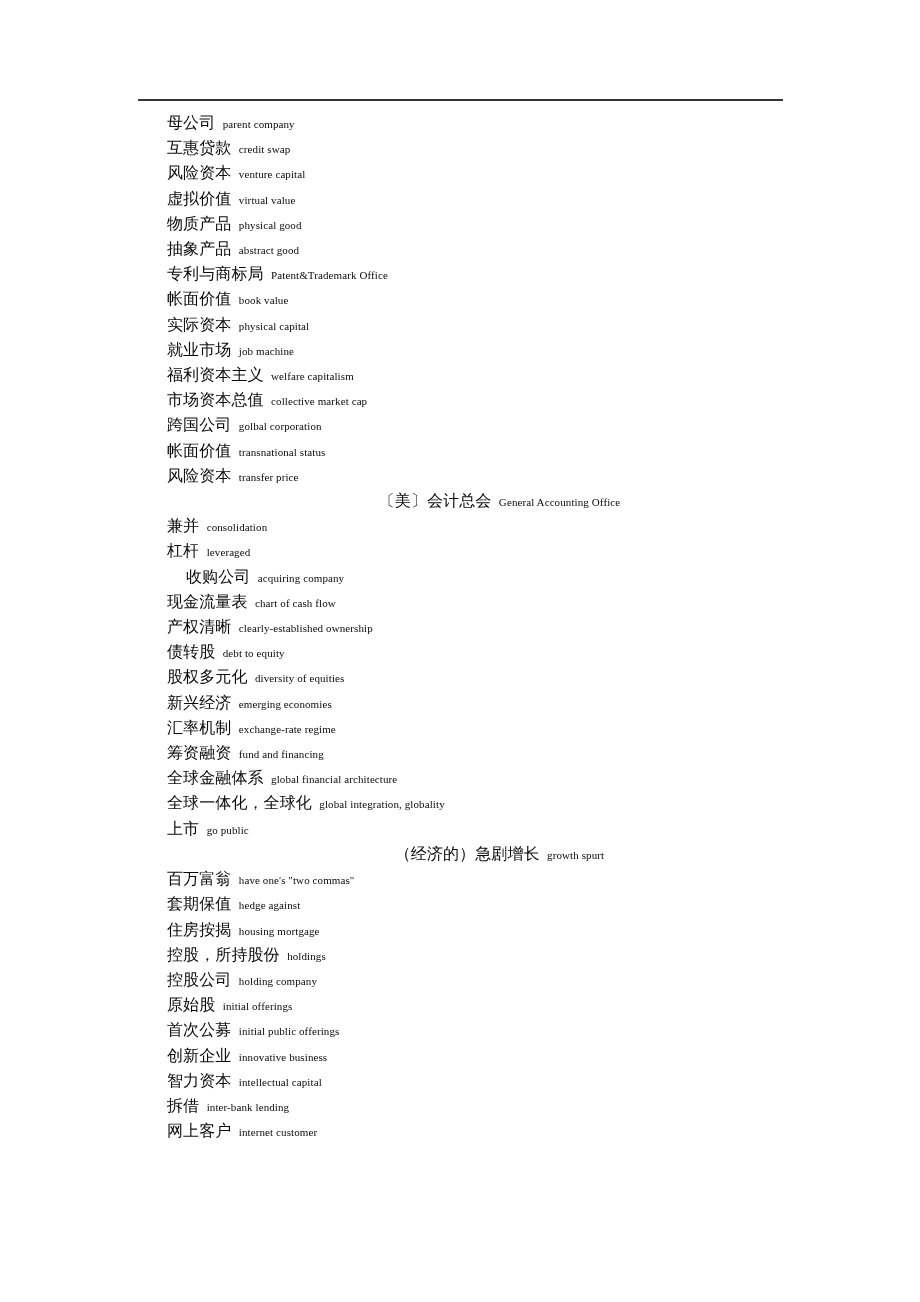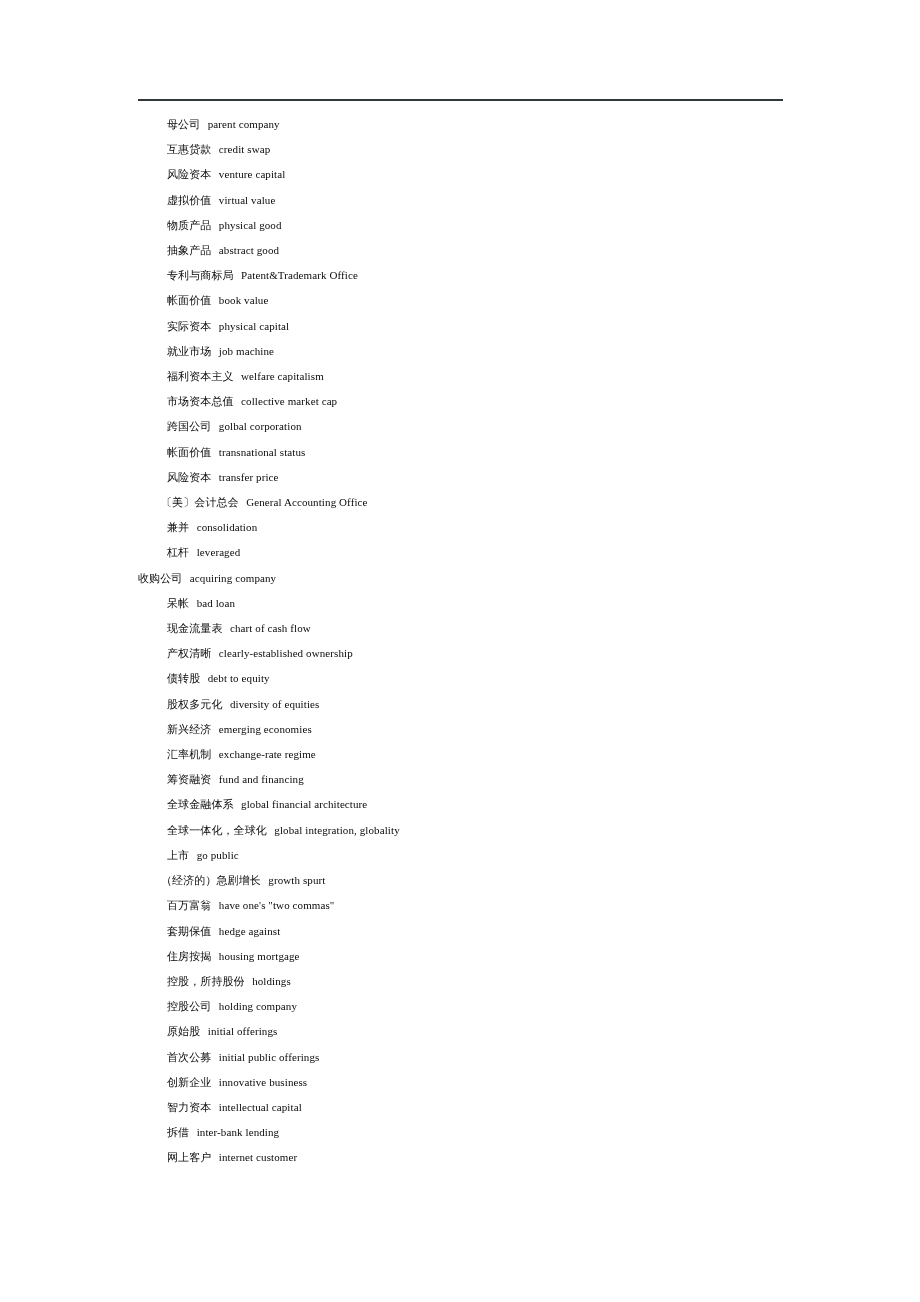--- a/index.html
+++ b/index.html
@@ -37,27 +37,29 @@
   .entry {
     display: block;
     font-size: 14.5px;
     line-height: 24.2px;
     white-space: pre;
     padding-left: 29px;
     letter-spacing: 0.1px;
   }
   .entry.flush {
     padding-left: 0px;
+    margin-left: 48px;
   }
   .entry.paren {
     padding-left: 23px;
+    text-align: center;
   }
   .term {
     font-family: "Liberation Serif", "DejaVu Serif", serif;
-    font-size: 11px;
+    font-size: 16px;
   }
   .gloss {
     font-family: "Liberation Serif", "DejaVu Serif", serif;
     font-size: 11px;
   }
 </style>
 </head>
 <body>
 
 <div class="page">
@@ -77,21 +79,20 @@
       <div class="entry"><span class="term">就业市场</span><span>  </span><span class="gloss">job machine</span></div>
       <div class="entry"><span class="term">福利资本主义</span><span>  </span><span class="gloss">welfare capitalism</span></div>
       <div class="entry"><span class="term">市场资本总值</span><span>  </span><span class="gloss">collective market cap</span></div>
       <div class="entry"><span class="term">跨国公司</span><span>  </span><span class="gloss">golbal corporation</span></div>
       <div class="entry"><span class="term">帐面价值</span><span>  </span><span class="gloss">transnational status</span></div>
       <div class="entry"><span class="term">风险资本</span><span>  </span><span class="gloss">transfer price</span></div>
       <div class="entry paren"><span class="term">〔美〕会计总会</span><span>  </span><span class="gloss">General Accounting Office</span></div>
       <div class="entry"><span class="term">兼并</span><span>  </span><span class="gloss">consolidation</span></div>
       <div class="entry"><span class="term">杠杆</span><span>  </span><span class="gloss">leveraged</span></div>
       <div class="entry flush"><span class="term">收购公司</span><span>  </span><span class="gloss">acquiring company</span></div>
-      <div class="entry"><span class="term">呆帐</span><span>  </span><span class="gloss">bad loan</span></div>
       <div class="entry"><span class="term">现金流量表</span><span>  </span><span class="gloss">chart of cash flow</span></div>
       <div class="entry"><span class="term">产权清晰</span><span>  </span><span class="gloss">clearly-established ownership</span></div>
       <div class="entry"><span class="term">债转股</span><span>  </span><span class="gloss">debt to equity</span></div>
       <div class="entry"><span class="term">股权多元化</span><span>  </span><span class="gloss">diversity of equities</span></div>
       <div class="entry"><span class="term">新兴经济</span><span>  </span><span class="gloss">emerging economies</span></div>
       <div class="entry"><span class="term">汇率机制</span><span>  </span><span class="gloss">exchange-rate regime</span></div>
       <div class="entry"><span class="term">筹资融资</span><span>  </span><span class="gloss">fund and financing</span></div>
       <div class="entry"><span class="term">全球金融体系</span><span>  </span><span class="gloss">global financial architecture</span></div>
       <div class="entry"><span class="term">全球一体化，全球化</span><span>  </span><span class="gloss">global integration, globality</span></div>
       <div class="entry"><span class="term">上市</span><span>  </span><span class="gloss">go public</span></div>

